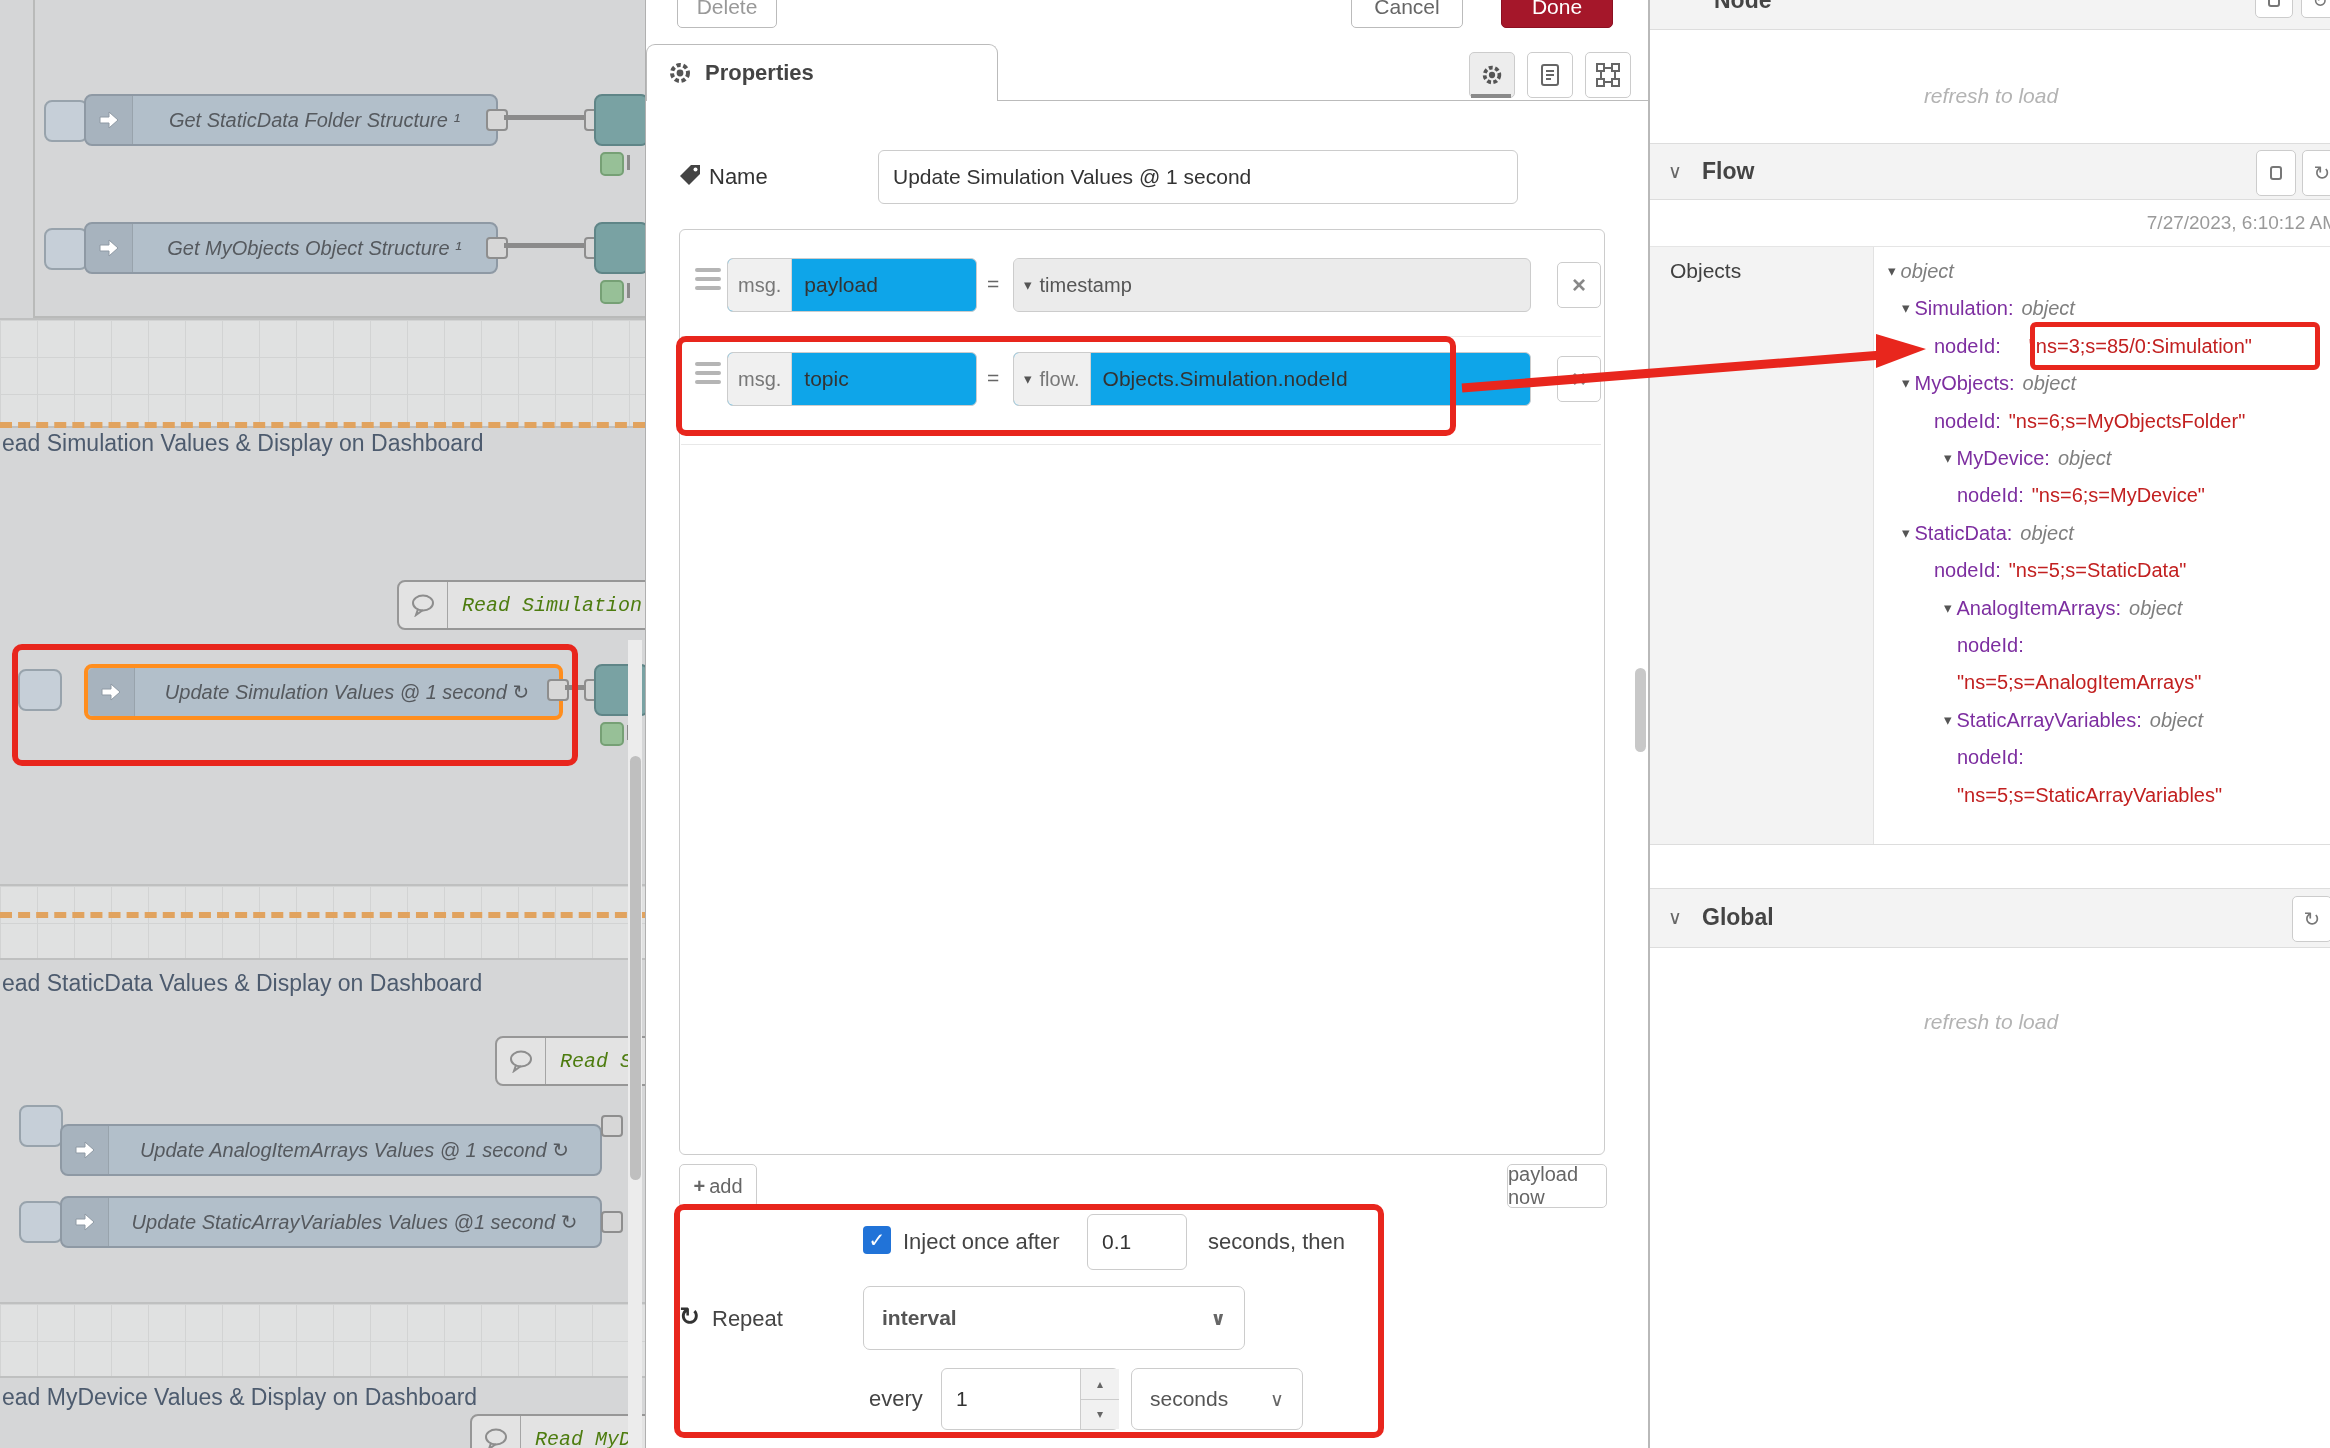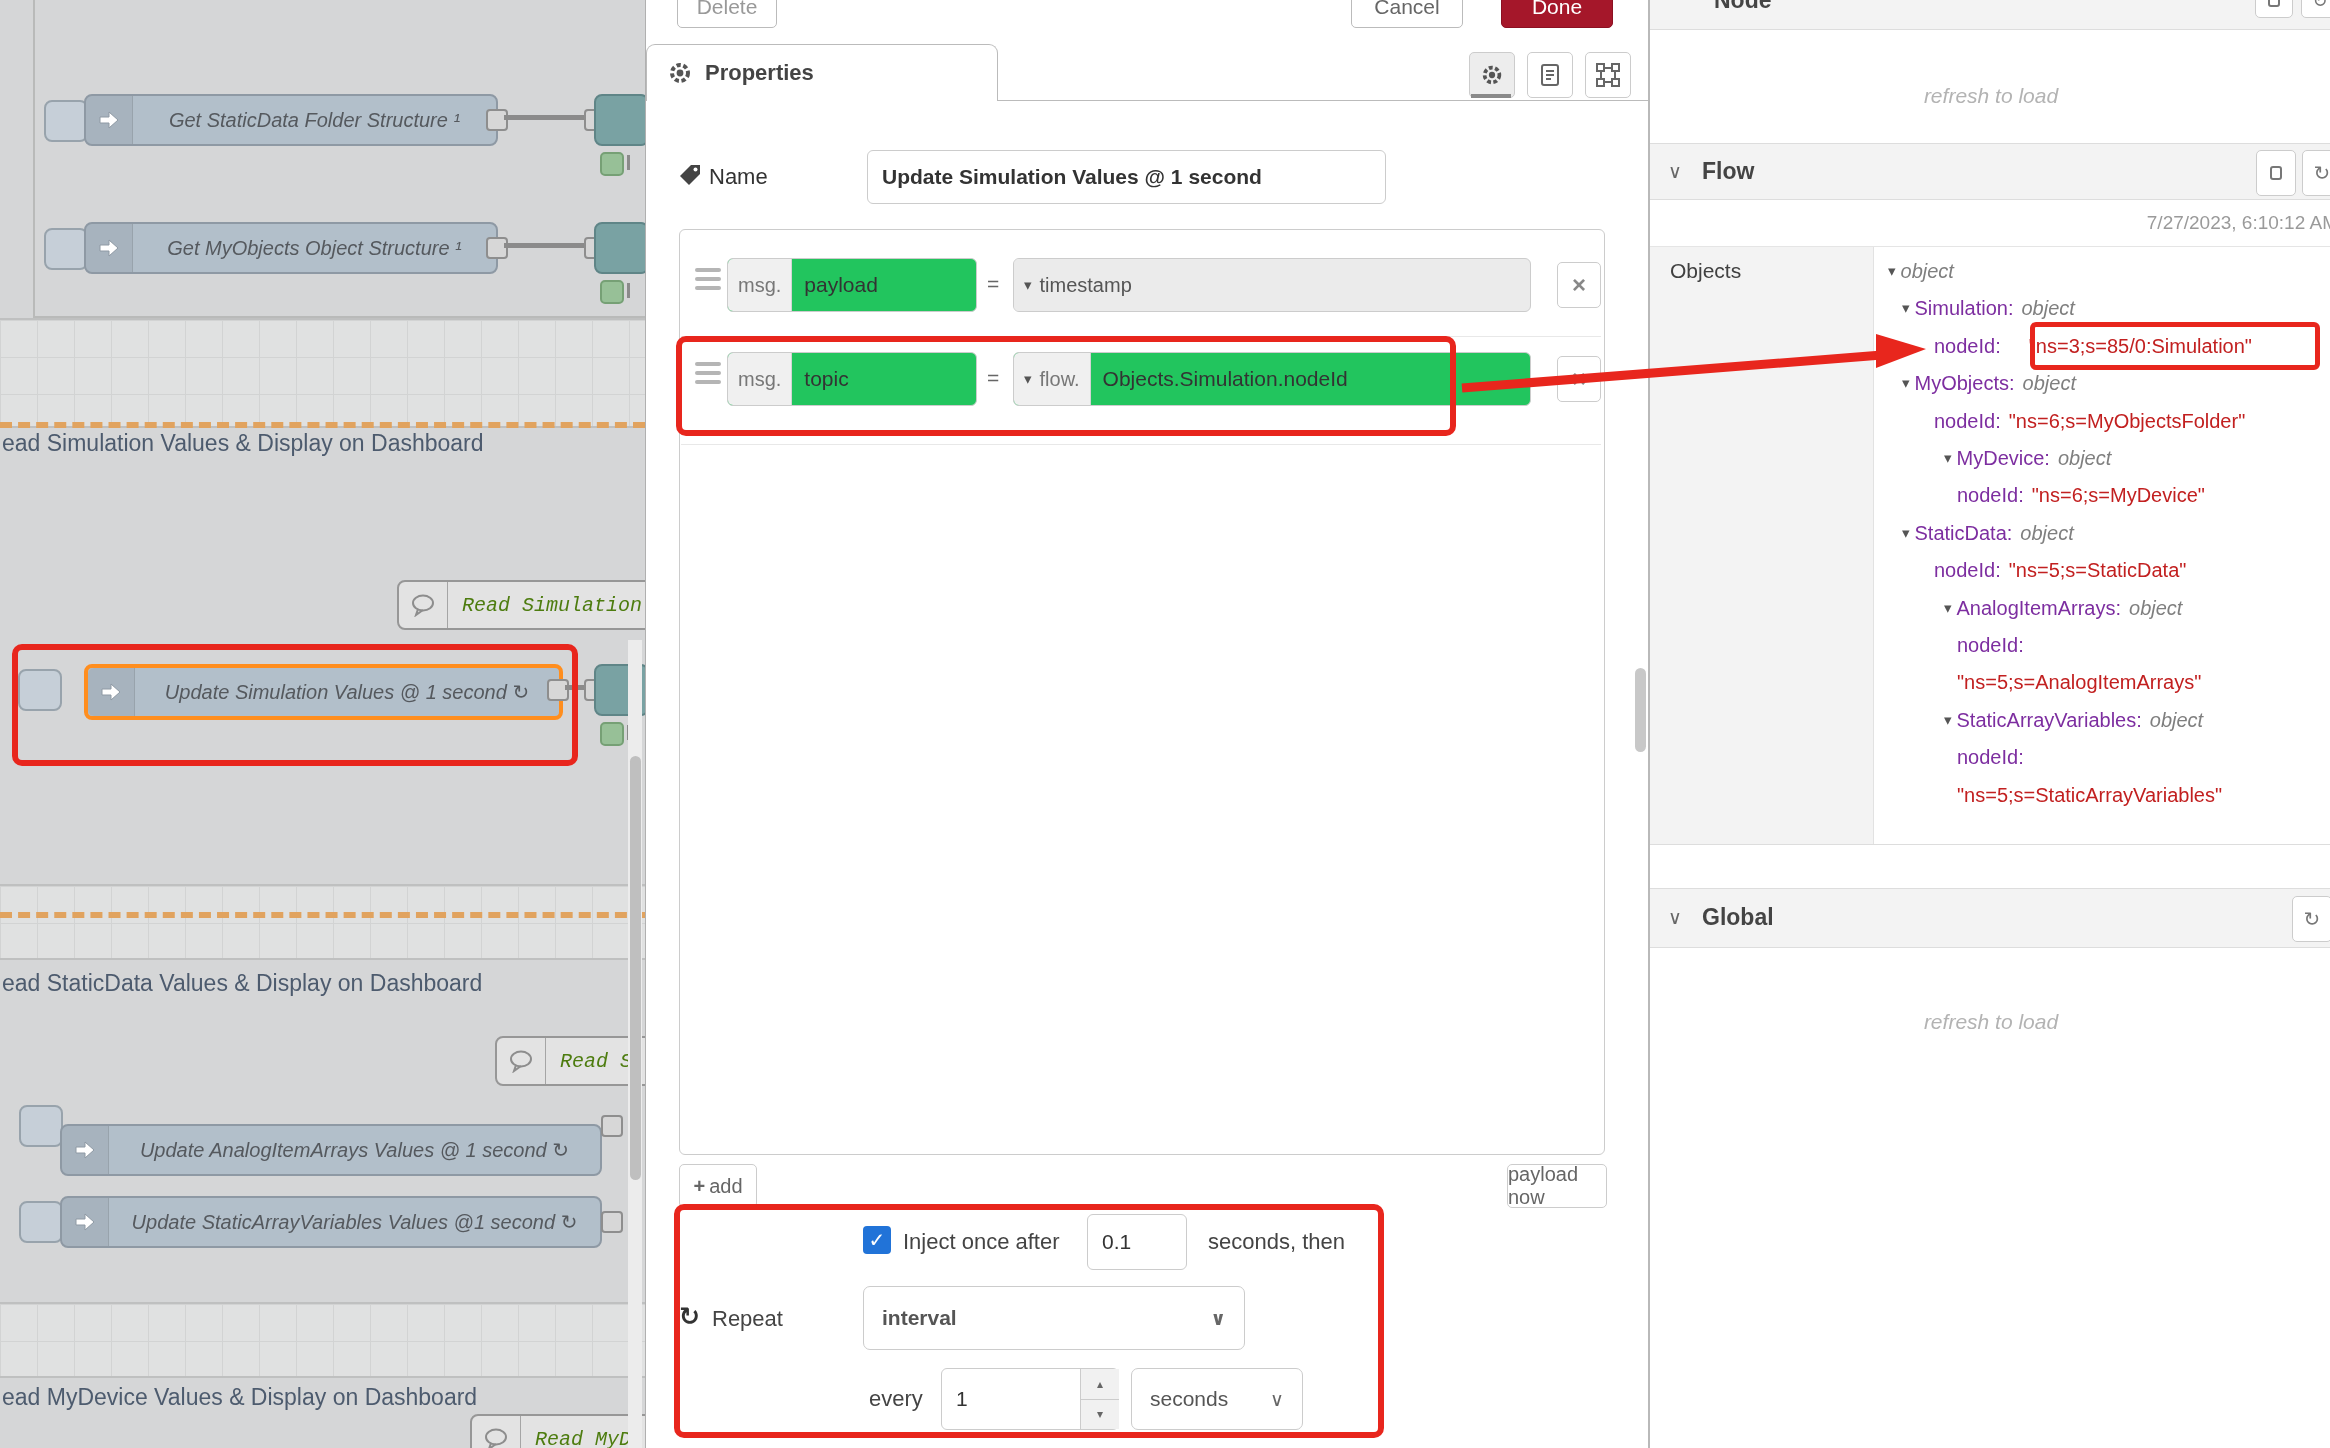--- a/index.html
+++ b/index.html
@@ -41,21 +41,21 @@
   .tab-label{font-size:22px;font-weight:bold;color:#444;}
   .iconbtn{position:absolute;width:44px;height:44px;background:#fff;border:1px solid #ccc;border-radius:5px;
            display:flex;align-items:center;justify-content:center;}
   .iconbtn.active{background:#ededed;}
   .fieldlabel{position:absolute;font-size:22px;color:#333;}
   .tinput{position:absolute;border:1px solid #ccc;border-radius:6px;background:#fff;font-size:21px;color:#333;
           padding:0 14px;box-sizing:border-box;font-family:inherit;}
   .listbox{position:absolute;border:1px solid #ccc;border-radius:6px;background:#fff;}
   .hamburger{position:absolute;width:26px;display:flex;flex-direction:column;gap:5px;}
   .hamburger div{height:4px;background:#b5b5b5;border-radius:2px;}
-  .typed{position:absolute;border:1px solid #ccc;border-radius:6px;background:#22c55e;display:flex;align-items:stretch;overflow:hidden;}
+  .typed{position:absolute;border:1px solid #ccc;border-radius:6px;background:#0ea5e9;display:flex;align-items:stretch;overflow:hidden;}
   .typed .pfx{background:#f0f0f0;border-right:1px solid #d4d4d4;color:#777;font-size:20px;display:flex;align-items:center;
               padding:0 10px;gap:8px;white-space:nowrap;}
   .typed .tval{display:flex;align-items:center;padding:0 12px;font-size:21px;color:#333;white-space:nowrap;}
   .typed.graybg{background:#ebebeb;}
   .typed.graybg .pfx{background:#ebebeb;border-right:none;color:#555;}
   .caret{font-size:15px;color:#555;}
   .eq{position:absolute;font-size:21px;color:#666;}
   .xbtn{position:absolute;width:42px;height:44px;background:#fff;border:1px solid #ccc;border-radius:5px;
         display:flex;align-items:center;justify-content:center;font-size:24px;color:#888;font-weight:bold;}
   .rowline{position:absolute;height:1px;background:#e8e8e8;}
@@ -254,21 +254,21 @@
         </svg>
     </div>
 
     <span class="abs" style="left:31px;top:162px;">
       <svg class="ic" width="26" height="26" viewBox="0 0 26 26">
           <path d="M3 14L14 3h9v9L12 23z" fill="#444"></path>
           <circle cx="18.5" cy="7.5" r="2" fill="#fff"></circle>
         </svg>
     </span>
     <div class="fieldlabel" style="left:63px;top:164px;">Name</div>
-    <input class="tinput" style="left: 221px; top: 150px; width: 519px; height: 54px; font-weight: bold;" value="Update Simulation Values @ 1 second">
+    <input class="tinput" style="left: 232px; top: 150px; width: 640px; height: 54px;" value="Update Simulation Values @ 1 second">
 
     <div class="listbox" style="left:33px;top:229px;width:924px;height:924px;"></div>
 
     <div class="hamburger" style="left:49px;top:268px;">
       <div></div>
         <div></div>
         <div></div>
     </div>
     <div class="typed" style="left:81px;top:258px;width:248px;height:52px;">
       <span class="pfx">msg.</span>

